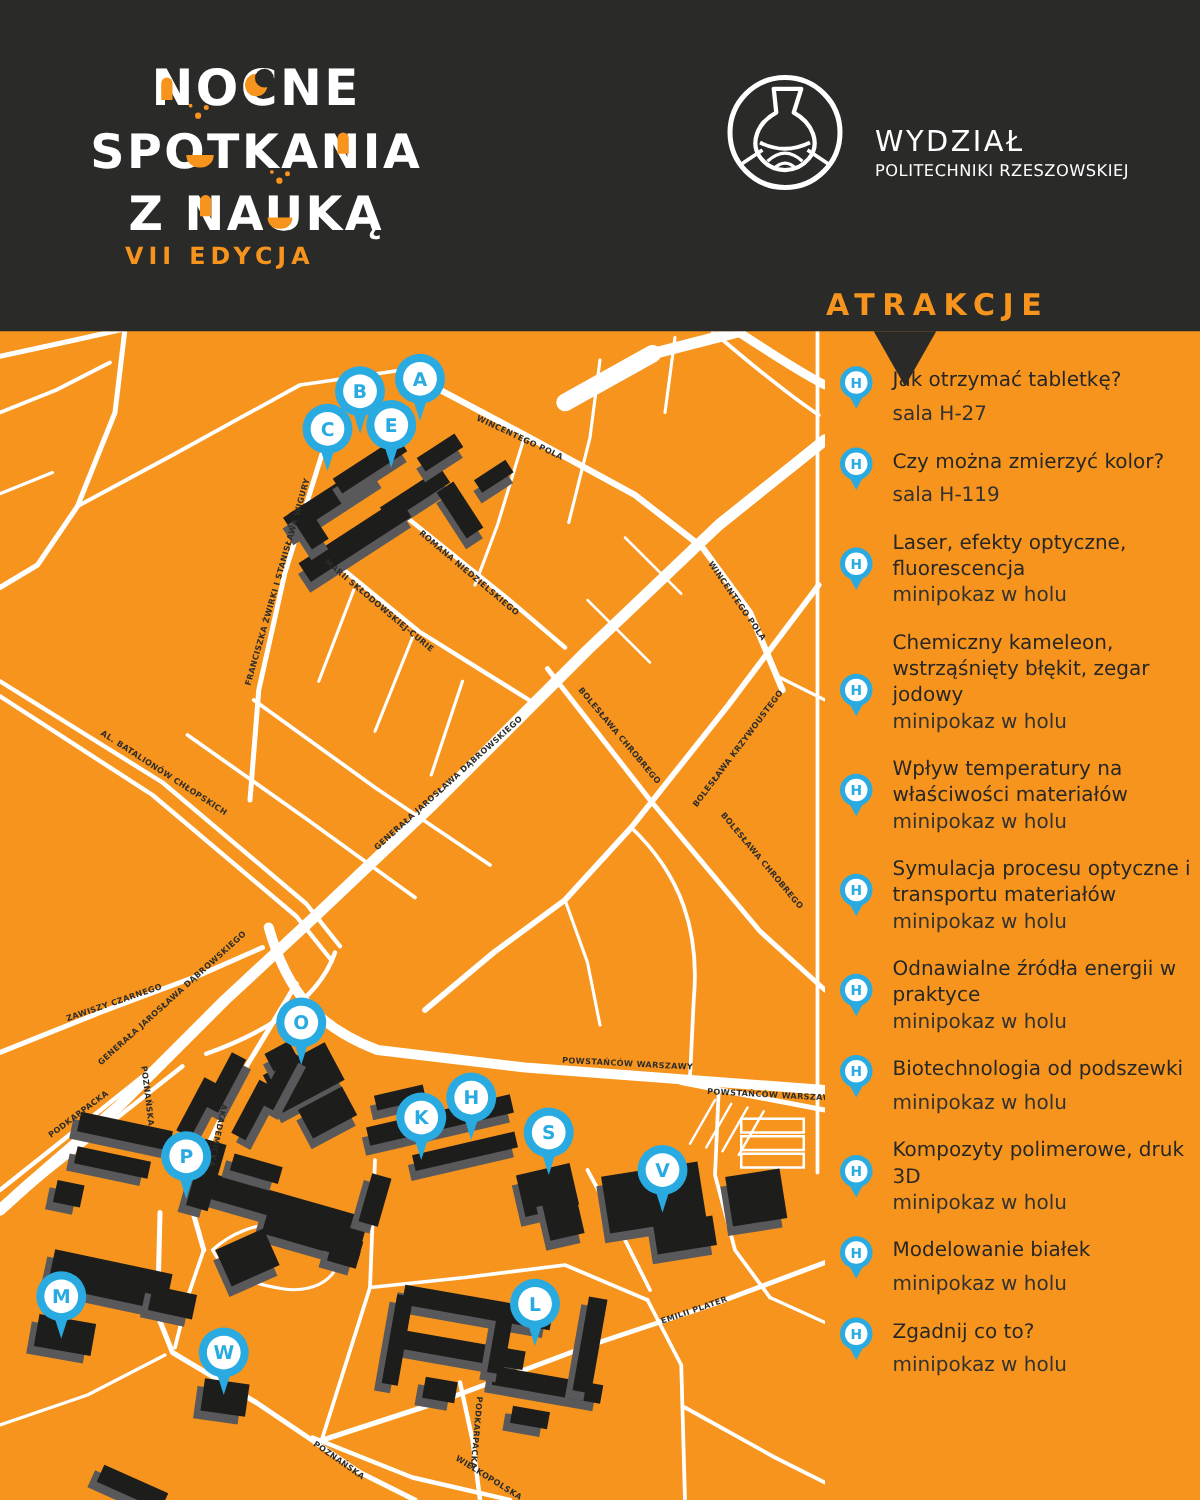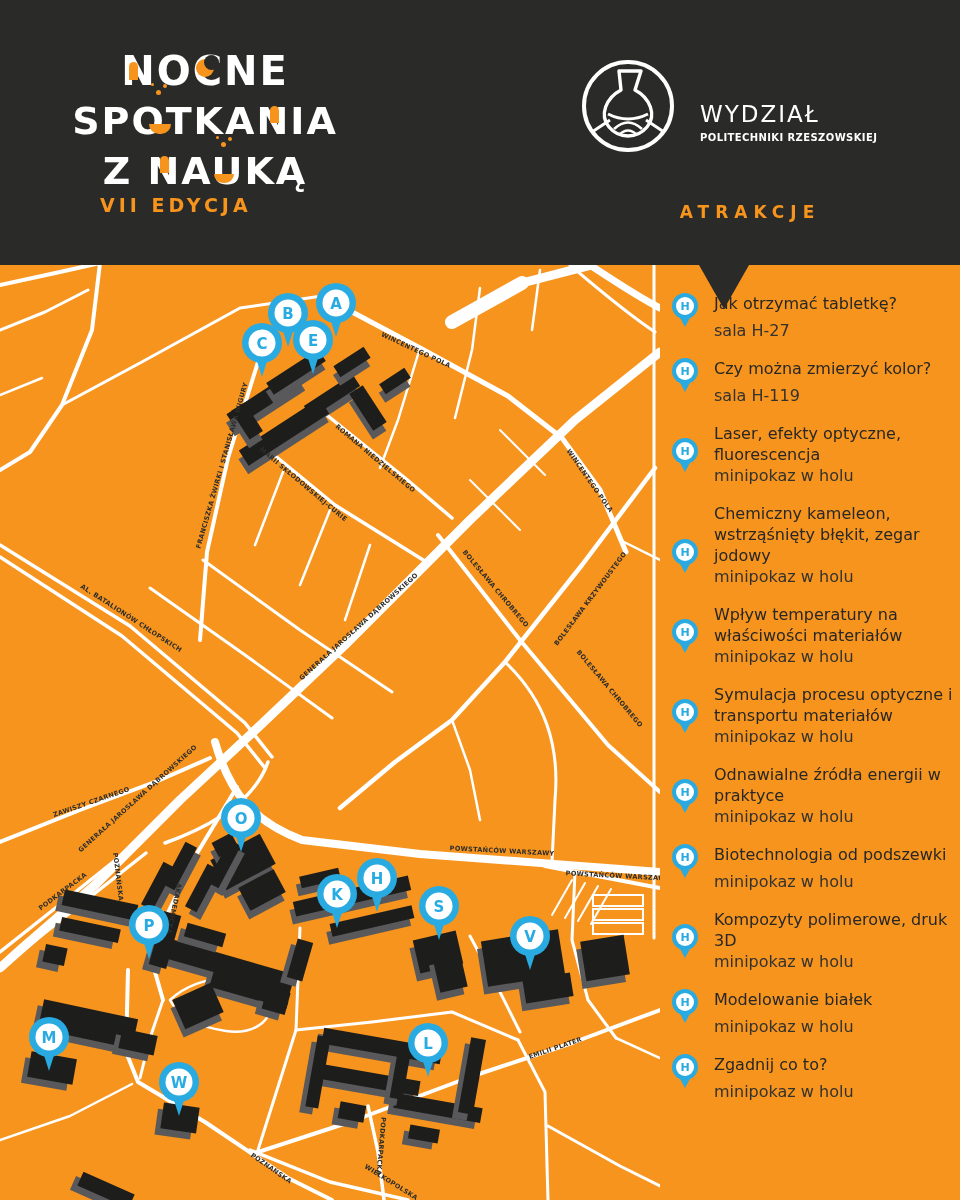--- a/index.html
+++ b/index.html
@@ -33,23 +33,23 @@
   .b4{left:201px;top:96px;width:5px;height:5px;}
   .b5{left:208px;top:91px;width:4px;height:4px;}
   .b6{left:196px;top:90px;width:3px;height:3px;}
   .acc-liq1{left:129px;top:78px;width:22px;height:10px;border-radius:0 0 11px 11px;}
   .acc-liq2{left:194px;top:128px;width:20px;height:9px;border-radius:0 0 10px 10px;}
   
   .faculty-logo{position:absolute;left:580px;top:58px;}
   .faculty-text{position:absolute;left:700px;top:72px;color:#fff;margin-top:28px;}
   .fac1{font-size:23px;font-weight:normal;letter-spacing:2px;line-height:28px;}
   .fac2{font-size:26px;font-weight:bold;letter-spacing:1px;line-height:30px;}
-  .fac3{font-size:10px;font-weight:bold;letter-spacing:0.4px;line-height:20px;}
-  .atrakcje{position:absolute;left:640px;top:202px;width:220px;text-align:center;
-    font-size:17px;font-weight:bold;letter-spacing:6px;color:#F7941D;}
+  .fac3{font-size:13px;font-weight:normal;letter-spacing:0.4px;line-height:20px;}
+  .atrakcje{position:absolute;left:640px;top:230px;width:220px;text-align:center;
+    font-size:24px;font-weight:bold;letter-spacing:6px;color:#F7941D;}
   
   .map-svg{position:absolute;left:0;top:265px;z-index:1;}
   .road{stroke:#FFFFFF;fill:none;stroke-linecap:round;stroke-linejoin:round;}
   .w14{stroke-width:14px;}.w9{stroke-width:9px;}.w8{stroke-width:8px;}.w7{stroke-width:7px;}
   .w5{stroke-width:5px;}.w45{stroke-width:4.5px;}.w4{stroke-width:4px;}
   .w35{stroke-width:3.5px;}.w3{stroke-width:3px;}.w25{stroke-width:2.5px;}.w2{stroke-width:2px;}
   .bs{fill:#59595B;}
   .bt{fill:#1D1D1B;}
   .slabel{font-size:6.5px;font-weight:bold;fill:#2D2D2B;letter-spacing:0.3px;text-anchor:middle;}
   .plet{font-size:15px;font-weight:bold;fill:#29ABE2;text-anchor:middle;}

